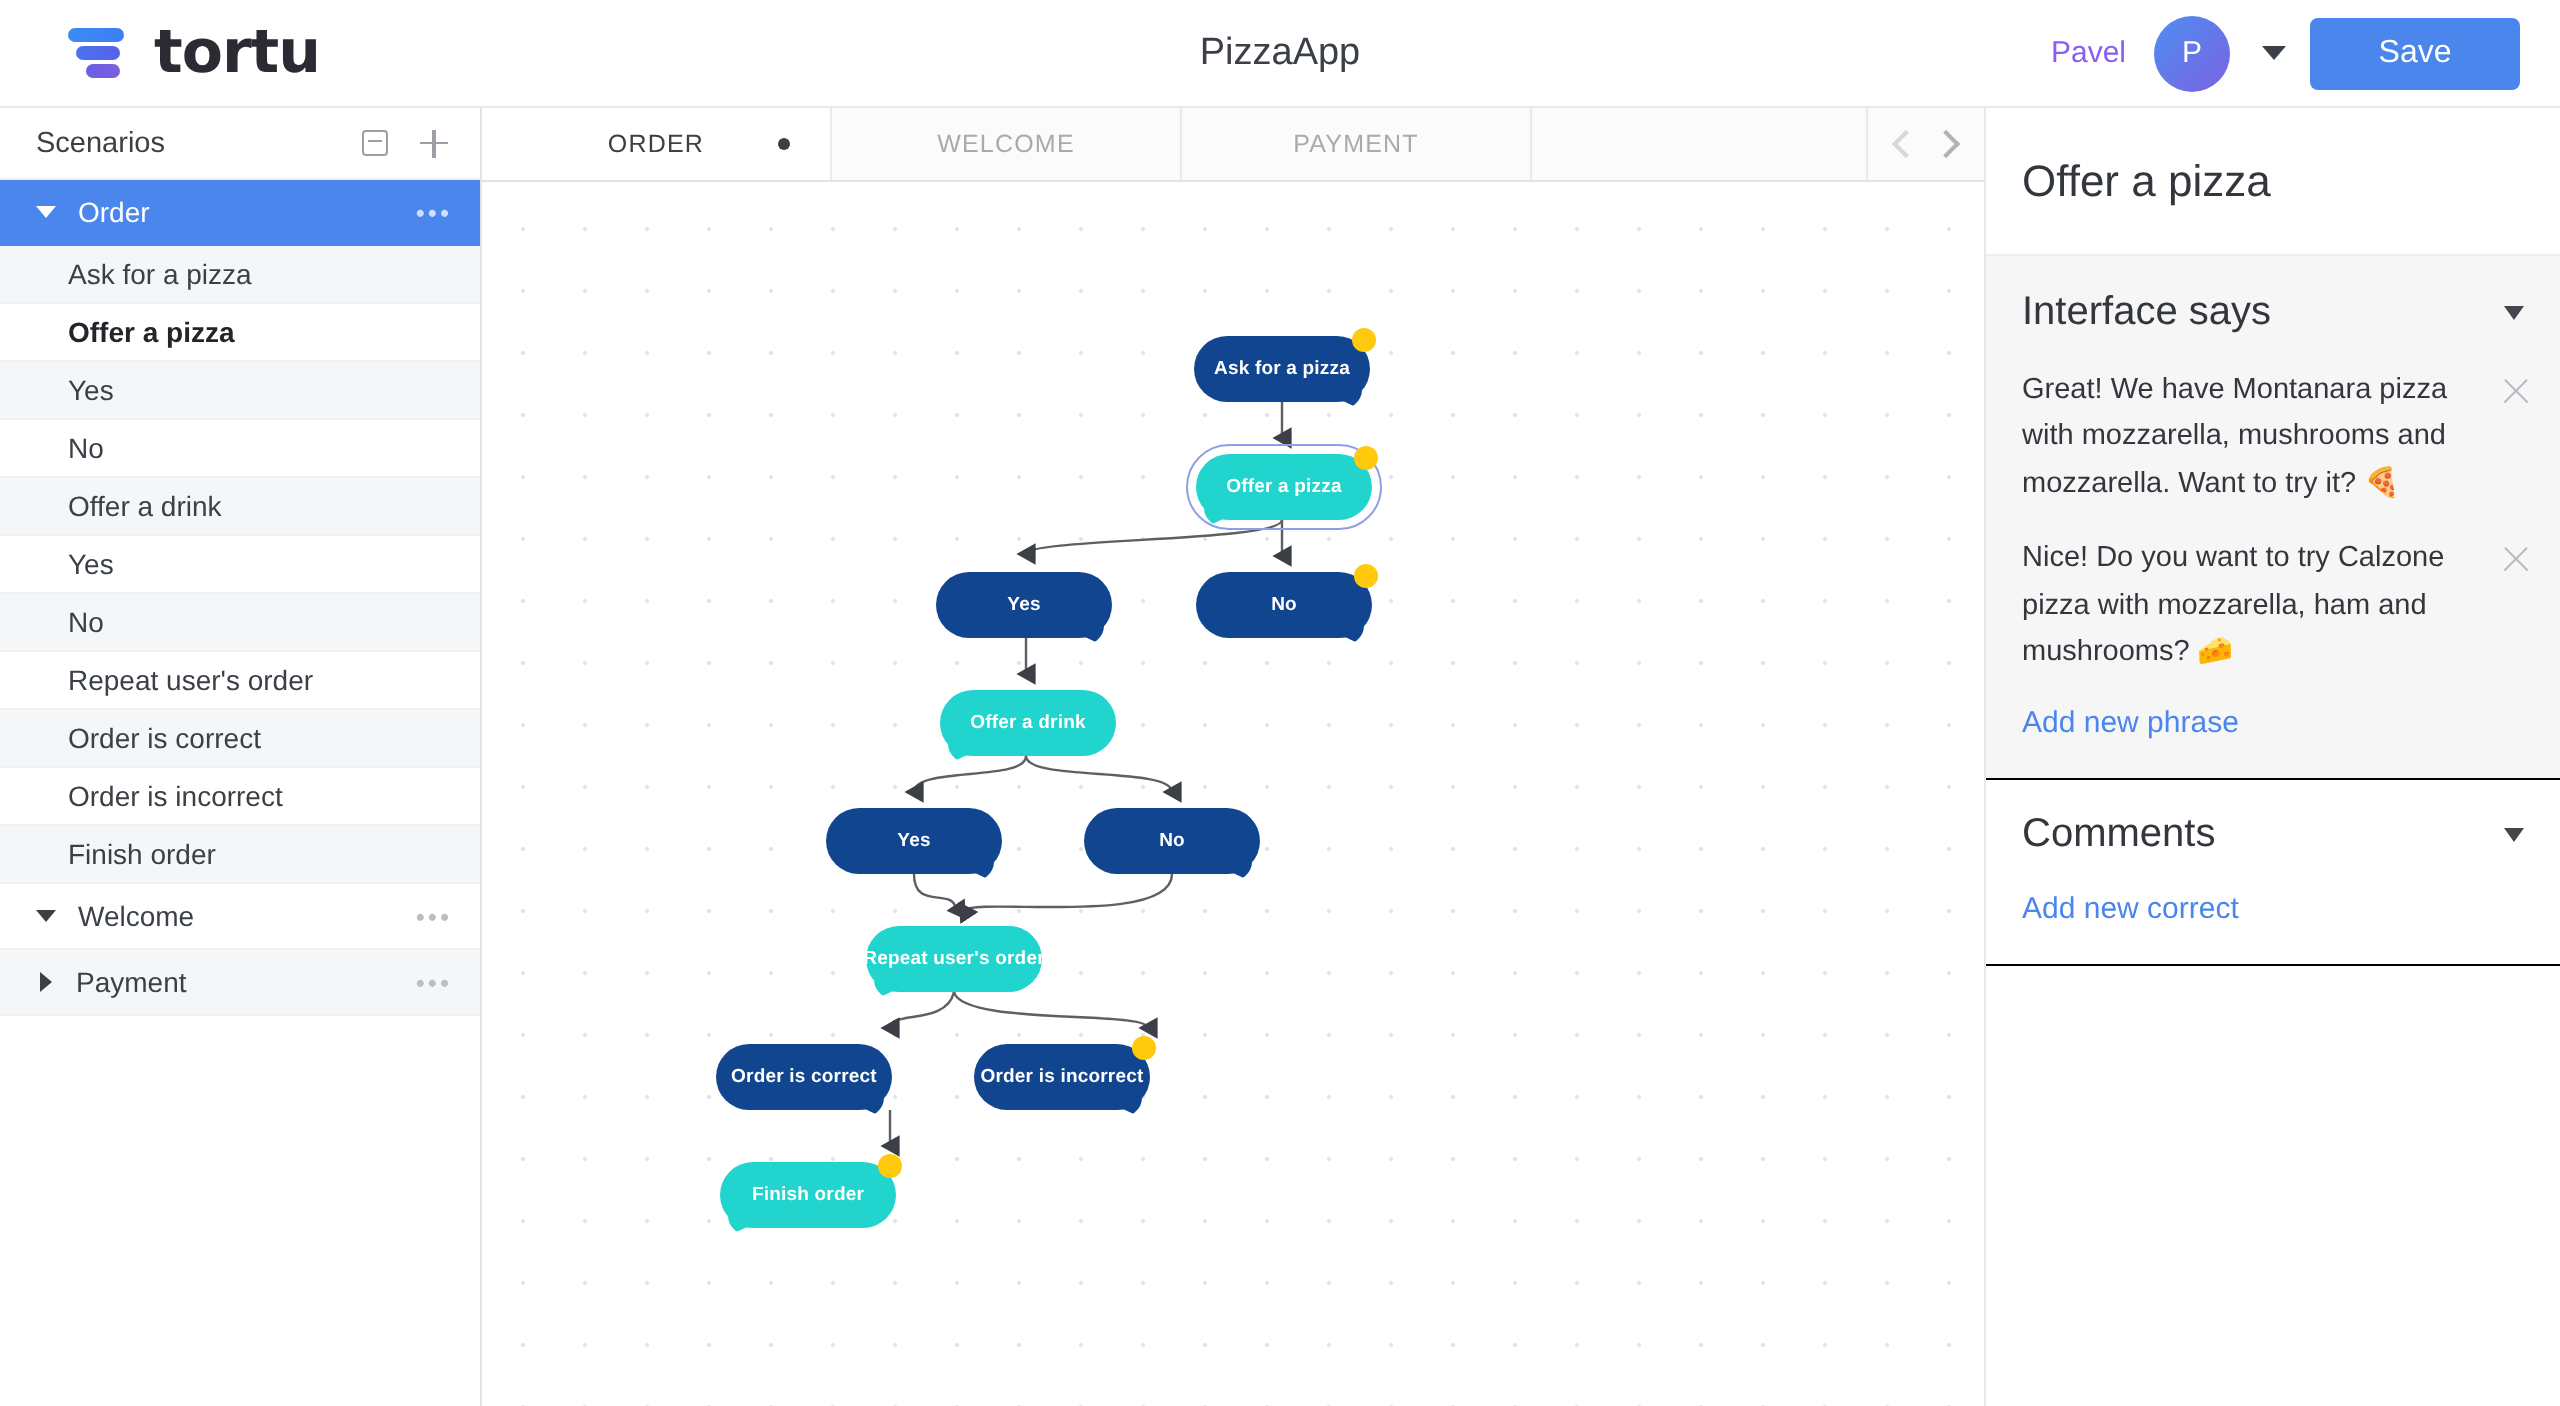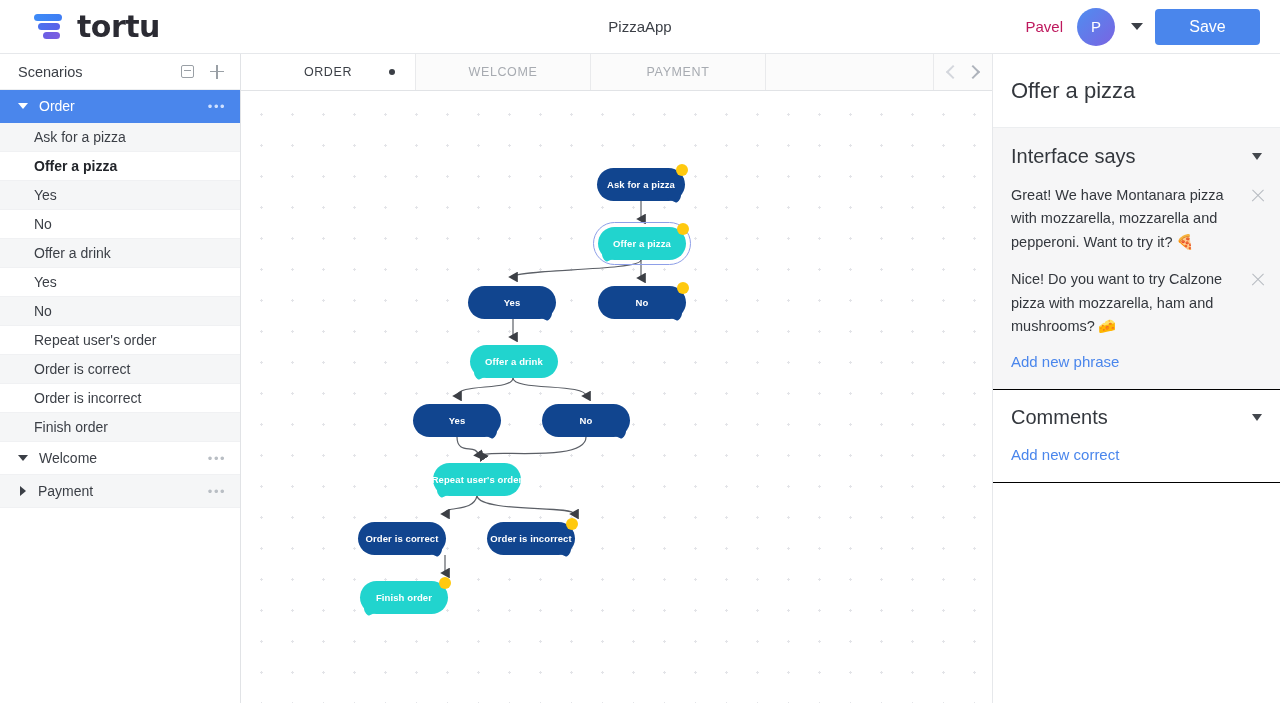--- a/index.html
+++ b/index.html
@@ -22,26 +22,26 @@
   .logo-mark i { position: absolute; display: block; border-radius: 4px; height: 7px; }
   .logo-mark i.b1 { top: 2px;  left: 0px;  width: 28px; background: linear-gradient(90deg,#3d8bf7,#3f7df4); }
   .logo-mark i.b2 { top: 11px; left: 4px;  width: 22px; background: linear-gradient(90deg,#4b72ef,#5a61e8); }
   .logo-mark i.b3 { top: 20px; left: 9px;  width: 17px; background: linear-gradient(90deg,#6a5fe4,#7d5ee0); }
   .brand-name {
     margin-left: 9px; font-size: 30px; font-weight: bold; letter-spacing: -0.5px;
     color: #2b2b33; font-family: "DejaVu Sans", sans-serif;
   }
   .doc-title {
     position: absolute; left: 0; right: 0; text-align: center;
-    font-size: 15px; color: #3b3f46; pointer-events: none;
+    font-size: 19px; color: #3b3f46; pointer-events: none;
   }
   .header-right {
     margin-left: auto; display: flex; align-items: center; margin-right: 20px; gap: 0;
   }
-  .user-name { font-size: 15px; color: #be185d; margin-right: 14px; }
+  .user-name { font-size: 15px; color: #8b5cf6; margin-right: 14px; }
   .avatar {
     width: 38px; height: 38px; border-radius: 50%;
     background: linear-gradient(135deg,#4f8ef0 0%, #7a63e2 100%);
     color: #fff; font-size: 15px; display: flex; align-items: center; justify-content: center;
   }
   .caret-down {
     width: 0; height: 0; margin-left: 16px;
     border-left: 6px solid transparent; border-right: 6px solid transparent;
     border-top: 7px solid #3b3f46;
   }
@@ -376,21 +376,21 @@
 
   <div class="rpanel">
     <div class="rp-title-bar">
       <div class="rp-title">Offer a pizza</div>
     </div>
     <div id="panel-sections">
         <div class="rp-section"><div class="rp-sec-head">
             <div class="rp-sec-title">Interface says</div>
             <div class="rp-sec-caret"></div>
           </div><div class="rp-item">
-            <div class="rp-item-text">Great! We have Montanara pizza with mozzarella, mozzarella and pepperoni. Want to try it? 🍕</div>
+            <div class="rp-item-text">Great! We have Montanara pizza with mozzarella, mushrooms and mozzarella. Want to try it? 🍕</div>
             <div class="rp-x"></div>
           </div><div class="rp-item">
             <div class="rp-item-text">Nice! Do you want to try Calzone pizza with mozzarella, ham and mushrooms? 🧀</div>
             <div class="rp-x"></div>
           </div><div class="rp-link">Add new phrase</div></div>
         <div class="rp-section white"><div class="rp-sec-head">
             <div class="rp-sec-title">Comments</div>
             <div class="rp-sec-caret"></div>
           </div><div class="rp-link">Add new correct</div></div>
       </div>

